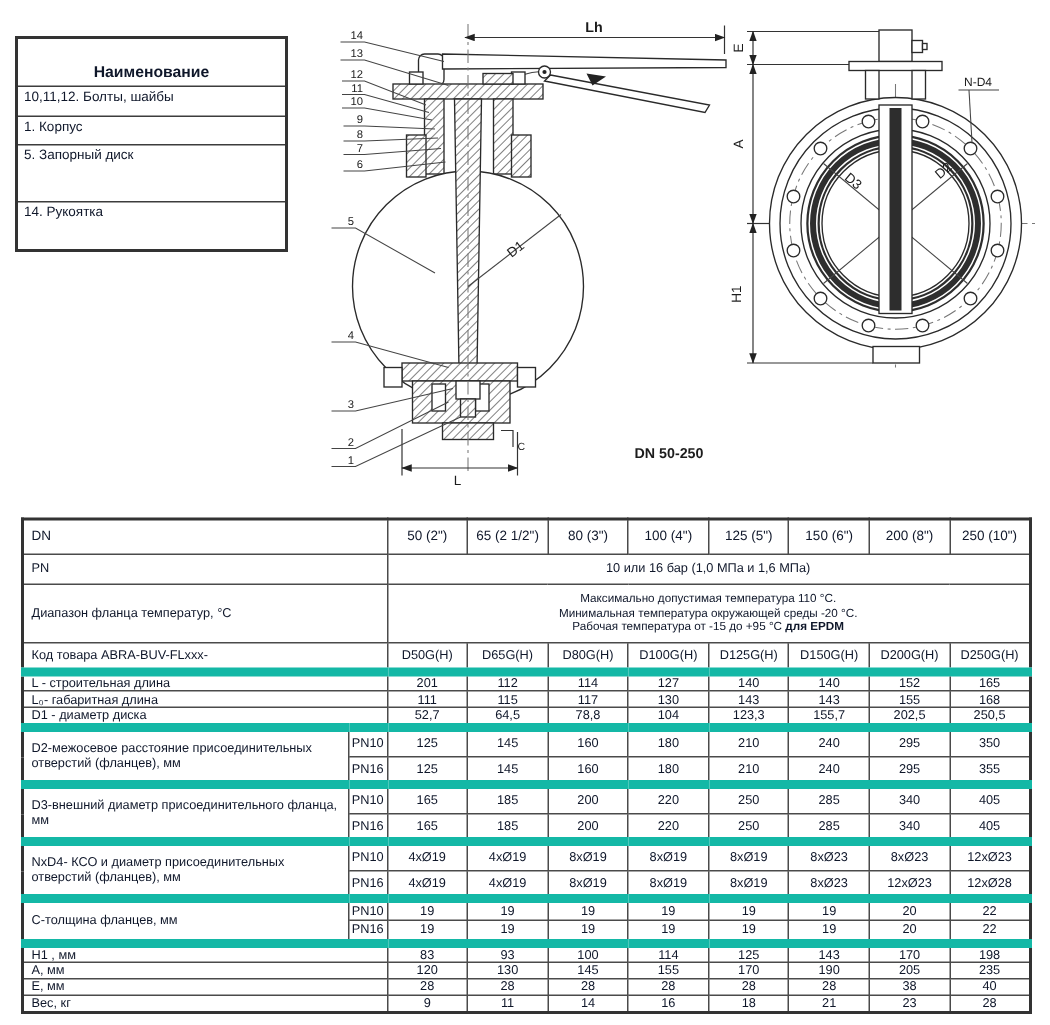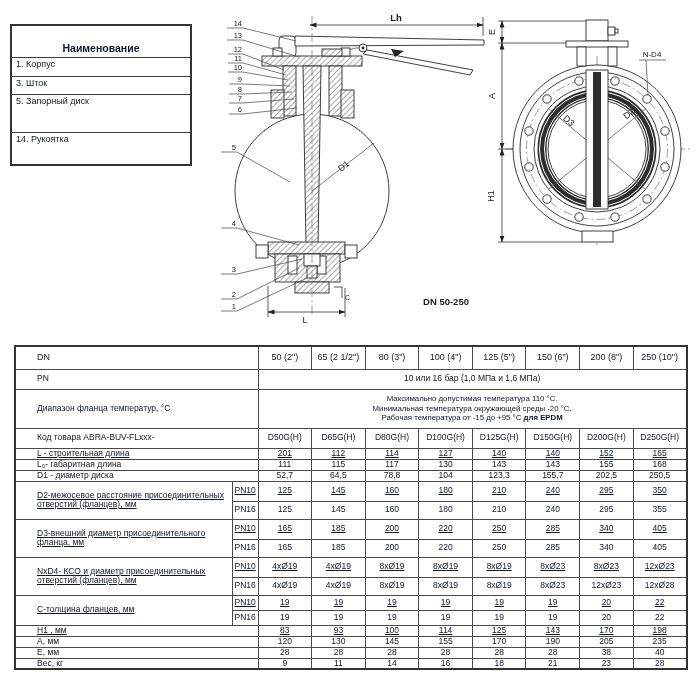--- a/index.html
+++ b/index.html
@@ -19,22 +19,22 @@
   .parts tr.hdr td{font-weight:bold;font-size:10.5px;text-align:center;padding:17px 0 2px;}
   .parts tr.h20{height:20px}.parts tr.h28{height:28px}.parts tr.h19{height:19px}
   .parts tr.h21{height:21px}.parts tr.h18{height:18px}.parts tr.h38{height:38px}
   .parts tr.h25{height:33px}.parts tr.hdrh{height:22px}
 
   
   .spec{position:absolute;left:14px;top:345px;width:672px;border-collapse:collapse;
         table-layout:fixed;border:2px solid #333;background:#fff;}
   .spec td{border:1px solid #4a4a4a;font-size:8.5px;text-align:center;vertical-align:middle;
            padding:0 2px;line-height:1.1;overflow:hidden;}
-  .spec td.lbl{text-align:left;padding-left:21px;}
-  .spec tr.bt td{border-top:1px solid #14b8a6;text-decoration:underline;}
+  .spec td.lbl{text-align:left;padding-left:5px;}
+  .spec tr.bt td{border-top:6px solid #14b8a6;}
   .spec tr.r-dn{height:23px}.spec tr.r-dn td{font-size:9px}
   .spec tr.r-pn{height:20px}
   .spec tr.r-temp{height:39px}.spec td.tempcell{font-size:7.8px;line-height:1.25;}
   .spec tr.r-code{height:20px}
   .spec tr.r-s{height:11px}
   .spec tr.r-g1{height:20px}.spec tr.r-g2{height:18px}
   .spec tr.r-cc{height:15px}
 </style>
 </head>
 <body>
@@ -200,25 +200,25 @@
     <line class="thin" x1="646" y1="60" x2="648" y2="95"></line>
     <text x="652" y="57" font-size="8" text-anchor="middle">N-D4</text>
   </g>
 </svg>
 
 <table class="parts">
   <tbody>
         <tr class="hdr hdrh">
           <td>Наименование</td>
         </tr>
+  <tr class="h20">
+          <td>10,11,12. Болты, шайбы</td>
+        </tr>
   <tr class="h19">
           <td>1. Корпус</td>
-        </tr>
-  <tr class="h18">
-          <td>3. Шток</td>
         </tr>
   <tr class="h38">
           <td>5. Запорный диск</td>
         </tr>
   <tr class="h25">
           <td>14. Рукоятка</td>
         </tr>
 </tbody>
     </table>
 

